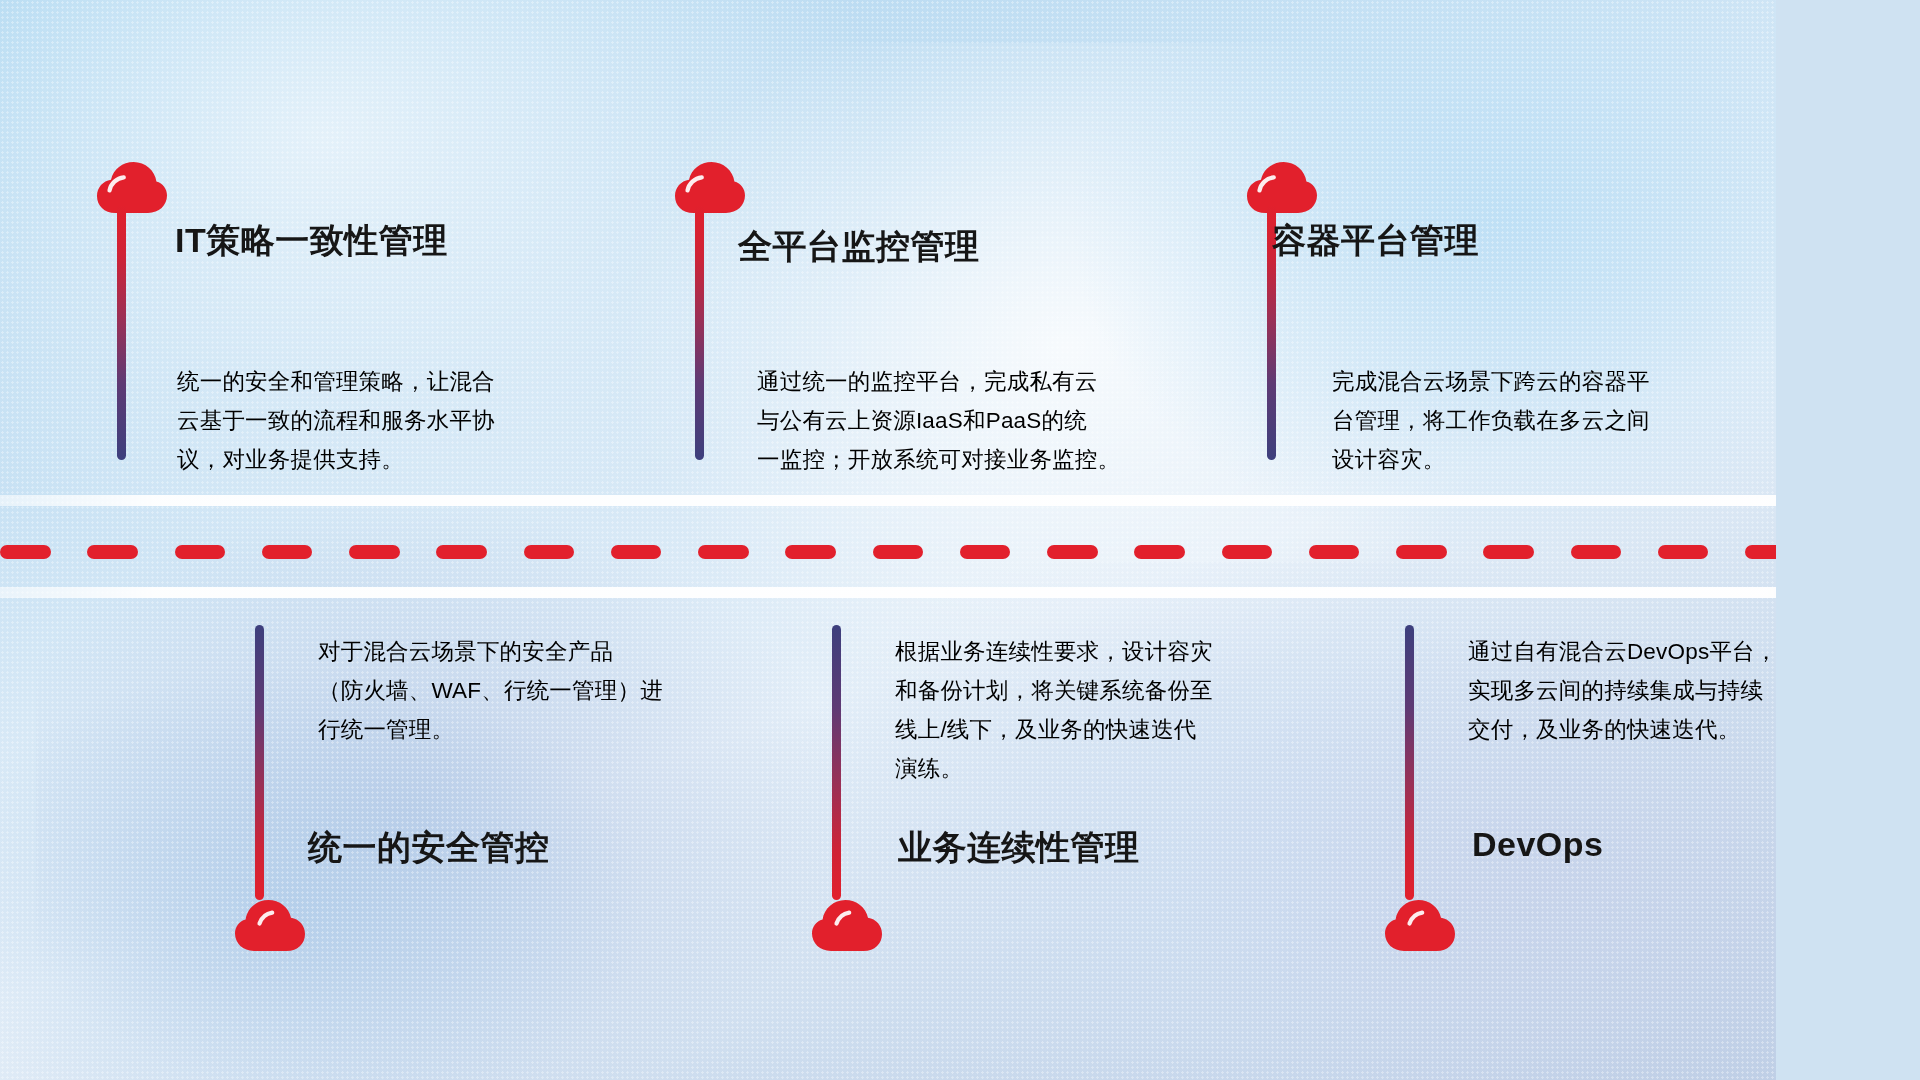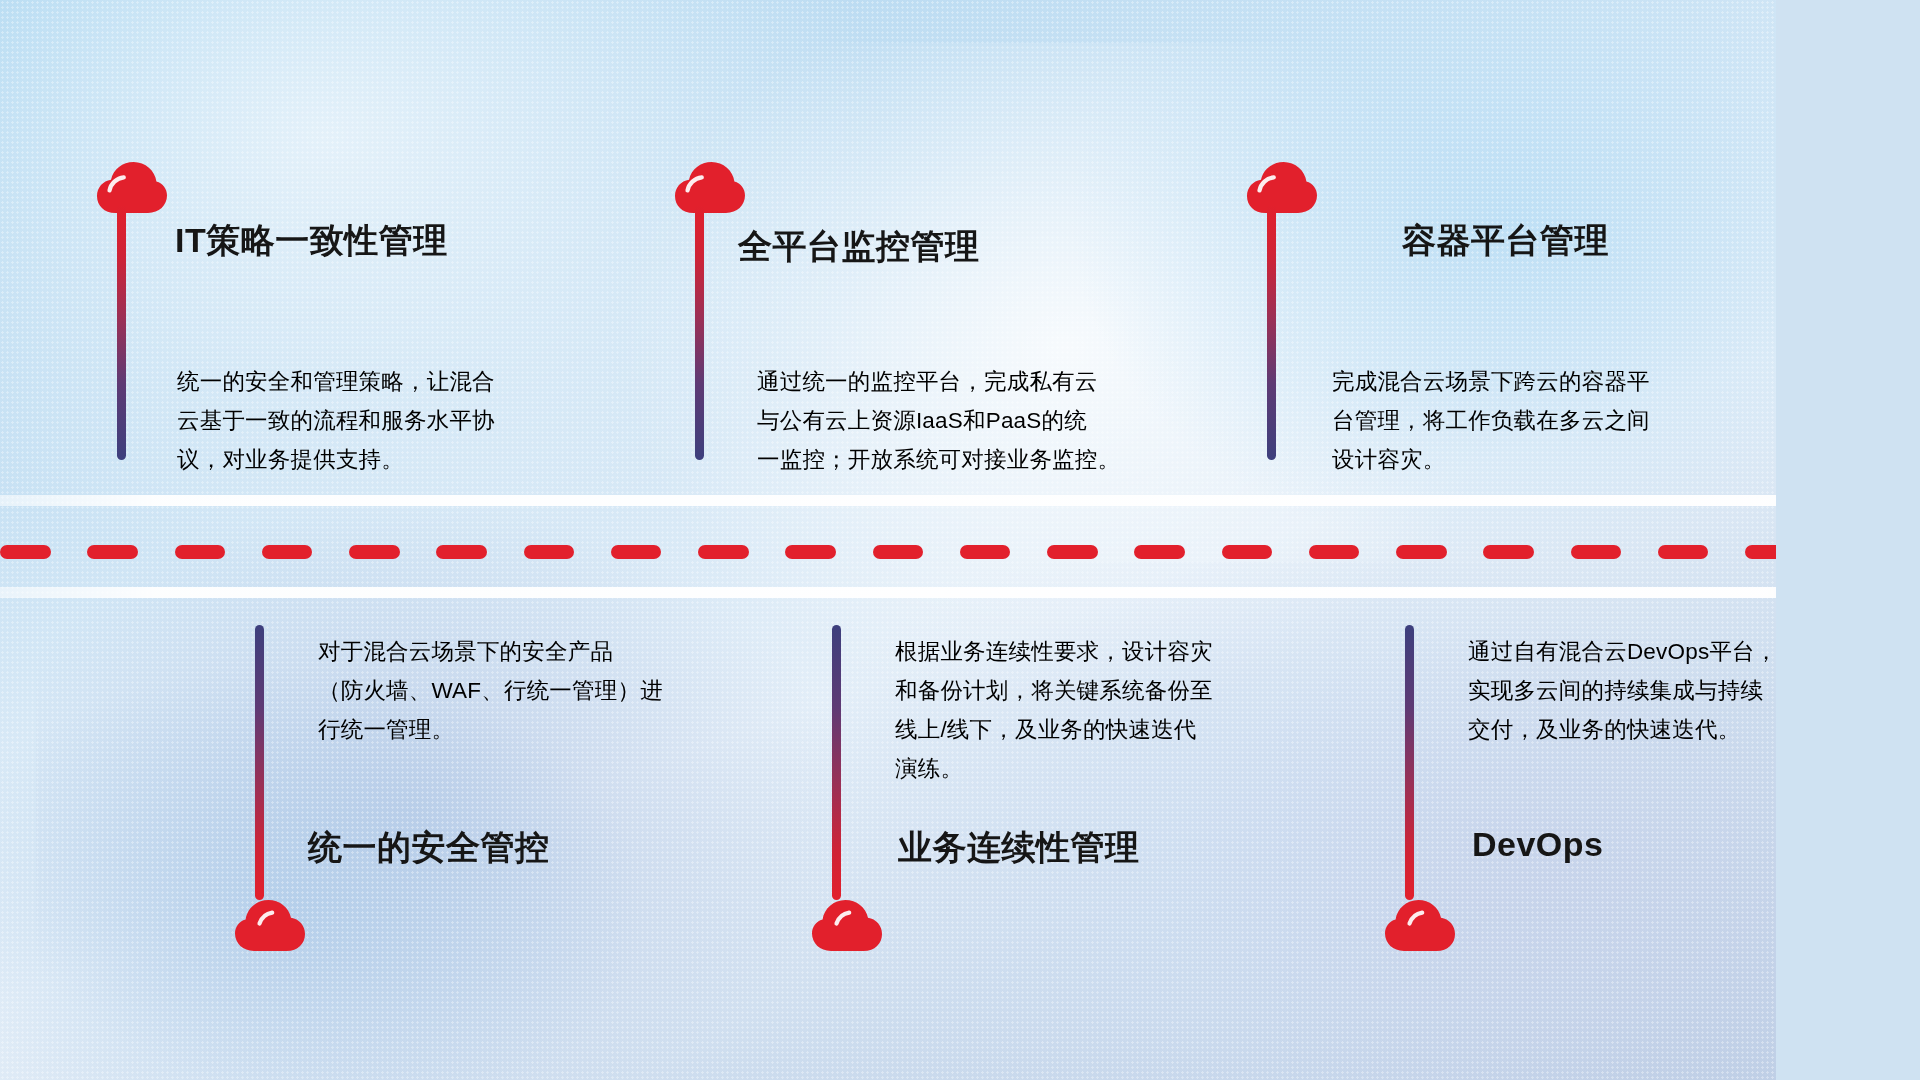--- a/index.html
+++ b/index.html
@@ -137,21 +137,21 @@
   </div>
 
   <div class="col">
     <div class="cloud" style="left:1245px;top:160px;">
       <svg viewBox="0 0 74 54" aria-hidden="true">
         <path d="M20.5 53 C9 53 2 45.5 2 36 C2 27.5 8 21 16 19.8 C18.2 9.2 27.6 2 38.6 2 C50.4 2 60 10.6 61.4 21.6 C68 23.4 72 29 72 35.6 C72 45.4 64 53 53 53 Z" fill="#e2202c"></path>
         <path d="M14.5 30.5 C15.8 23.5 21.6 18.2 28.8 17.4" fill="none" stroke="#ffffff" stroke-width="4.2" stroke-linecap="round" opacity=".92"></path>
       </svg>
     </div>
     <div class="stem stem-top" style="left:1267px;top:205px;height:255px;"></div>
-    <div class="col-title" style="left:1402px;top:218px;">容器平台管理</div>
+    <div class="col-title" style="left:1272px;top:218px;">容器平台管理</div>
     <div class="col-body" style="left:1332px;top:362px;">
       <span class="ln">完成混合云场景下跨云的容器平</span>
       <span class="ln">台管理，将工作负载在多云之间</span>
       <span class="ln">设计容灾。</span>
     </div>
   </div>
 
   <div class="col">
     <div class="stem stem-bot" style="left:255px;top:625px;height:275px;"></div>
     <div class="col-body" style="left:318px;top:632px;">

